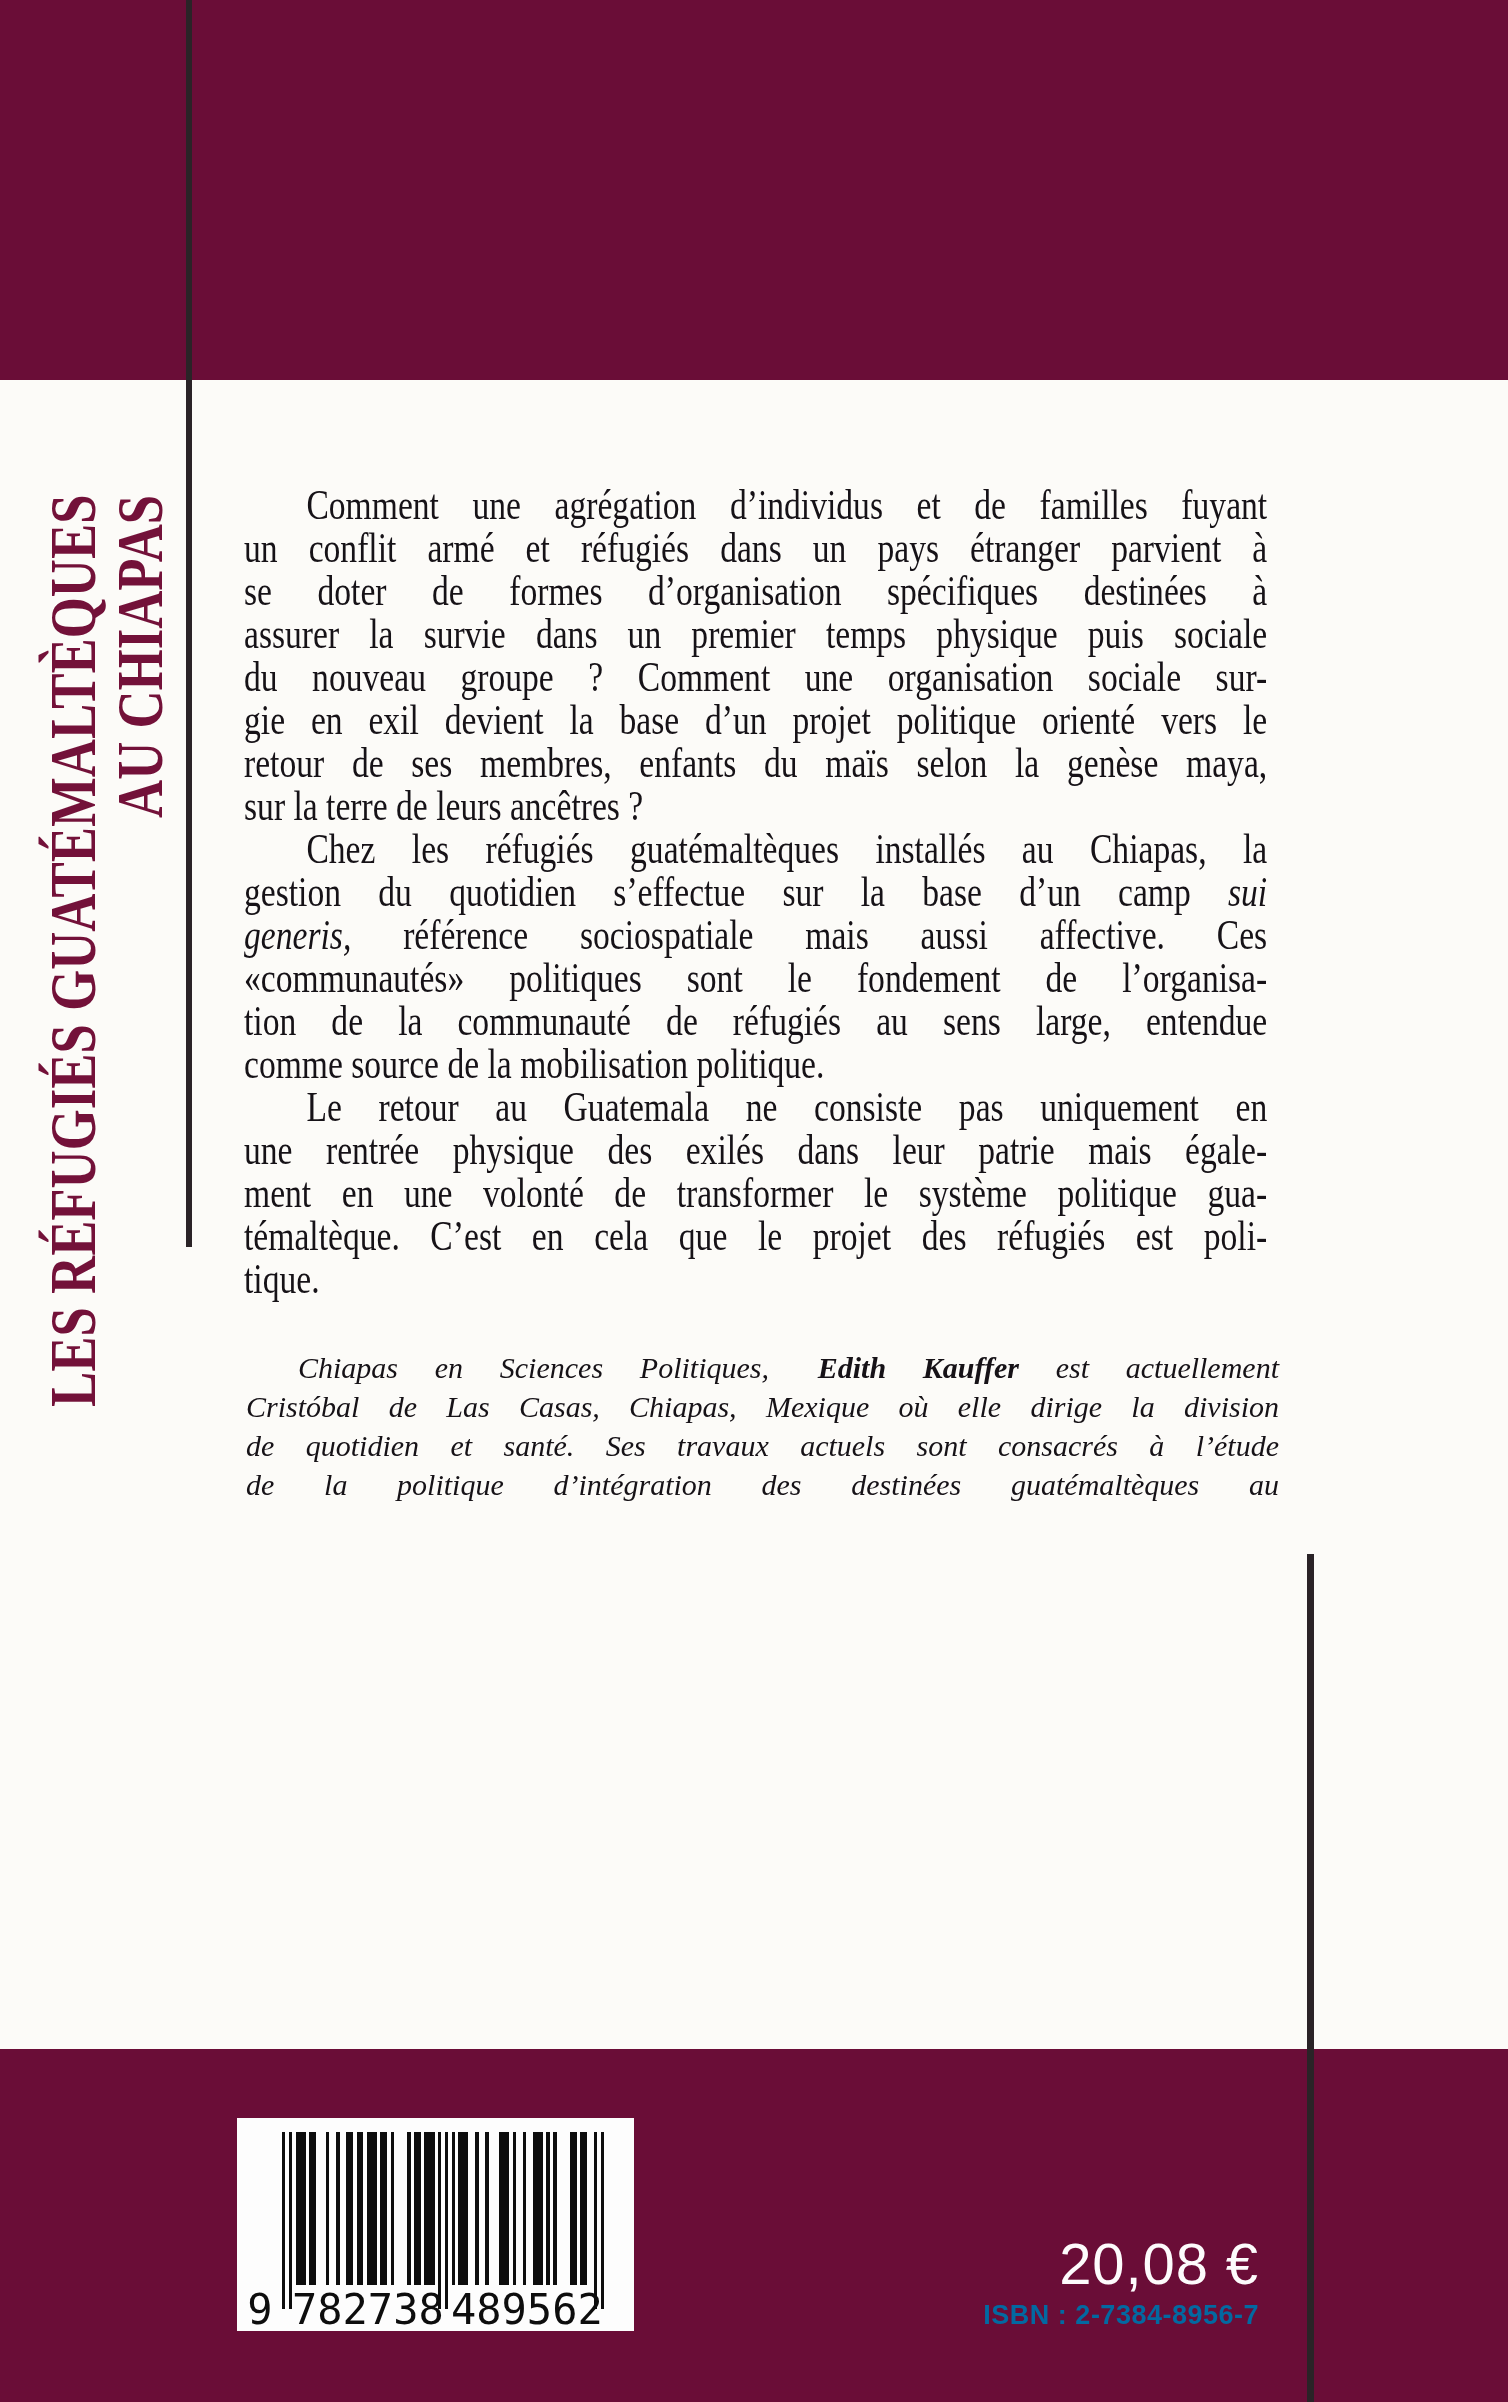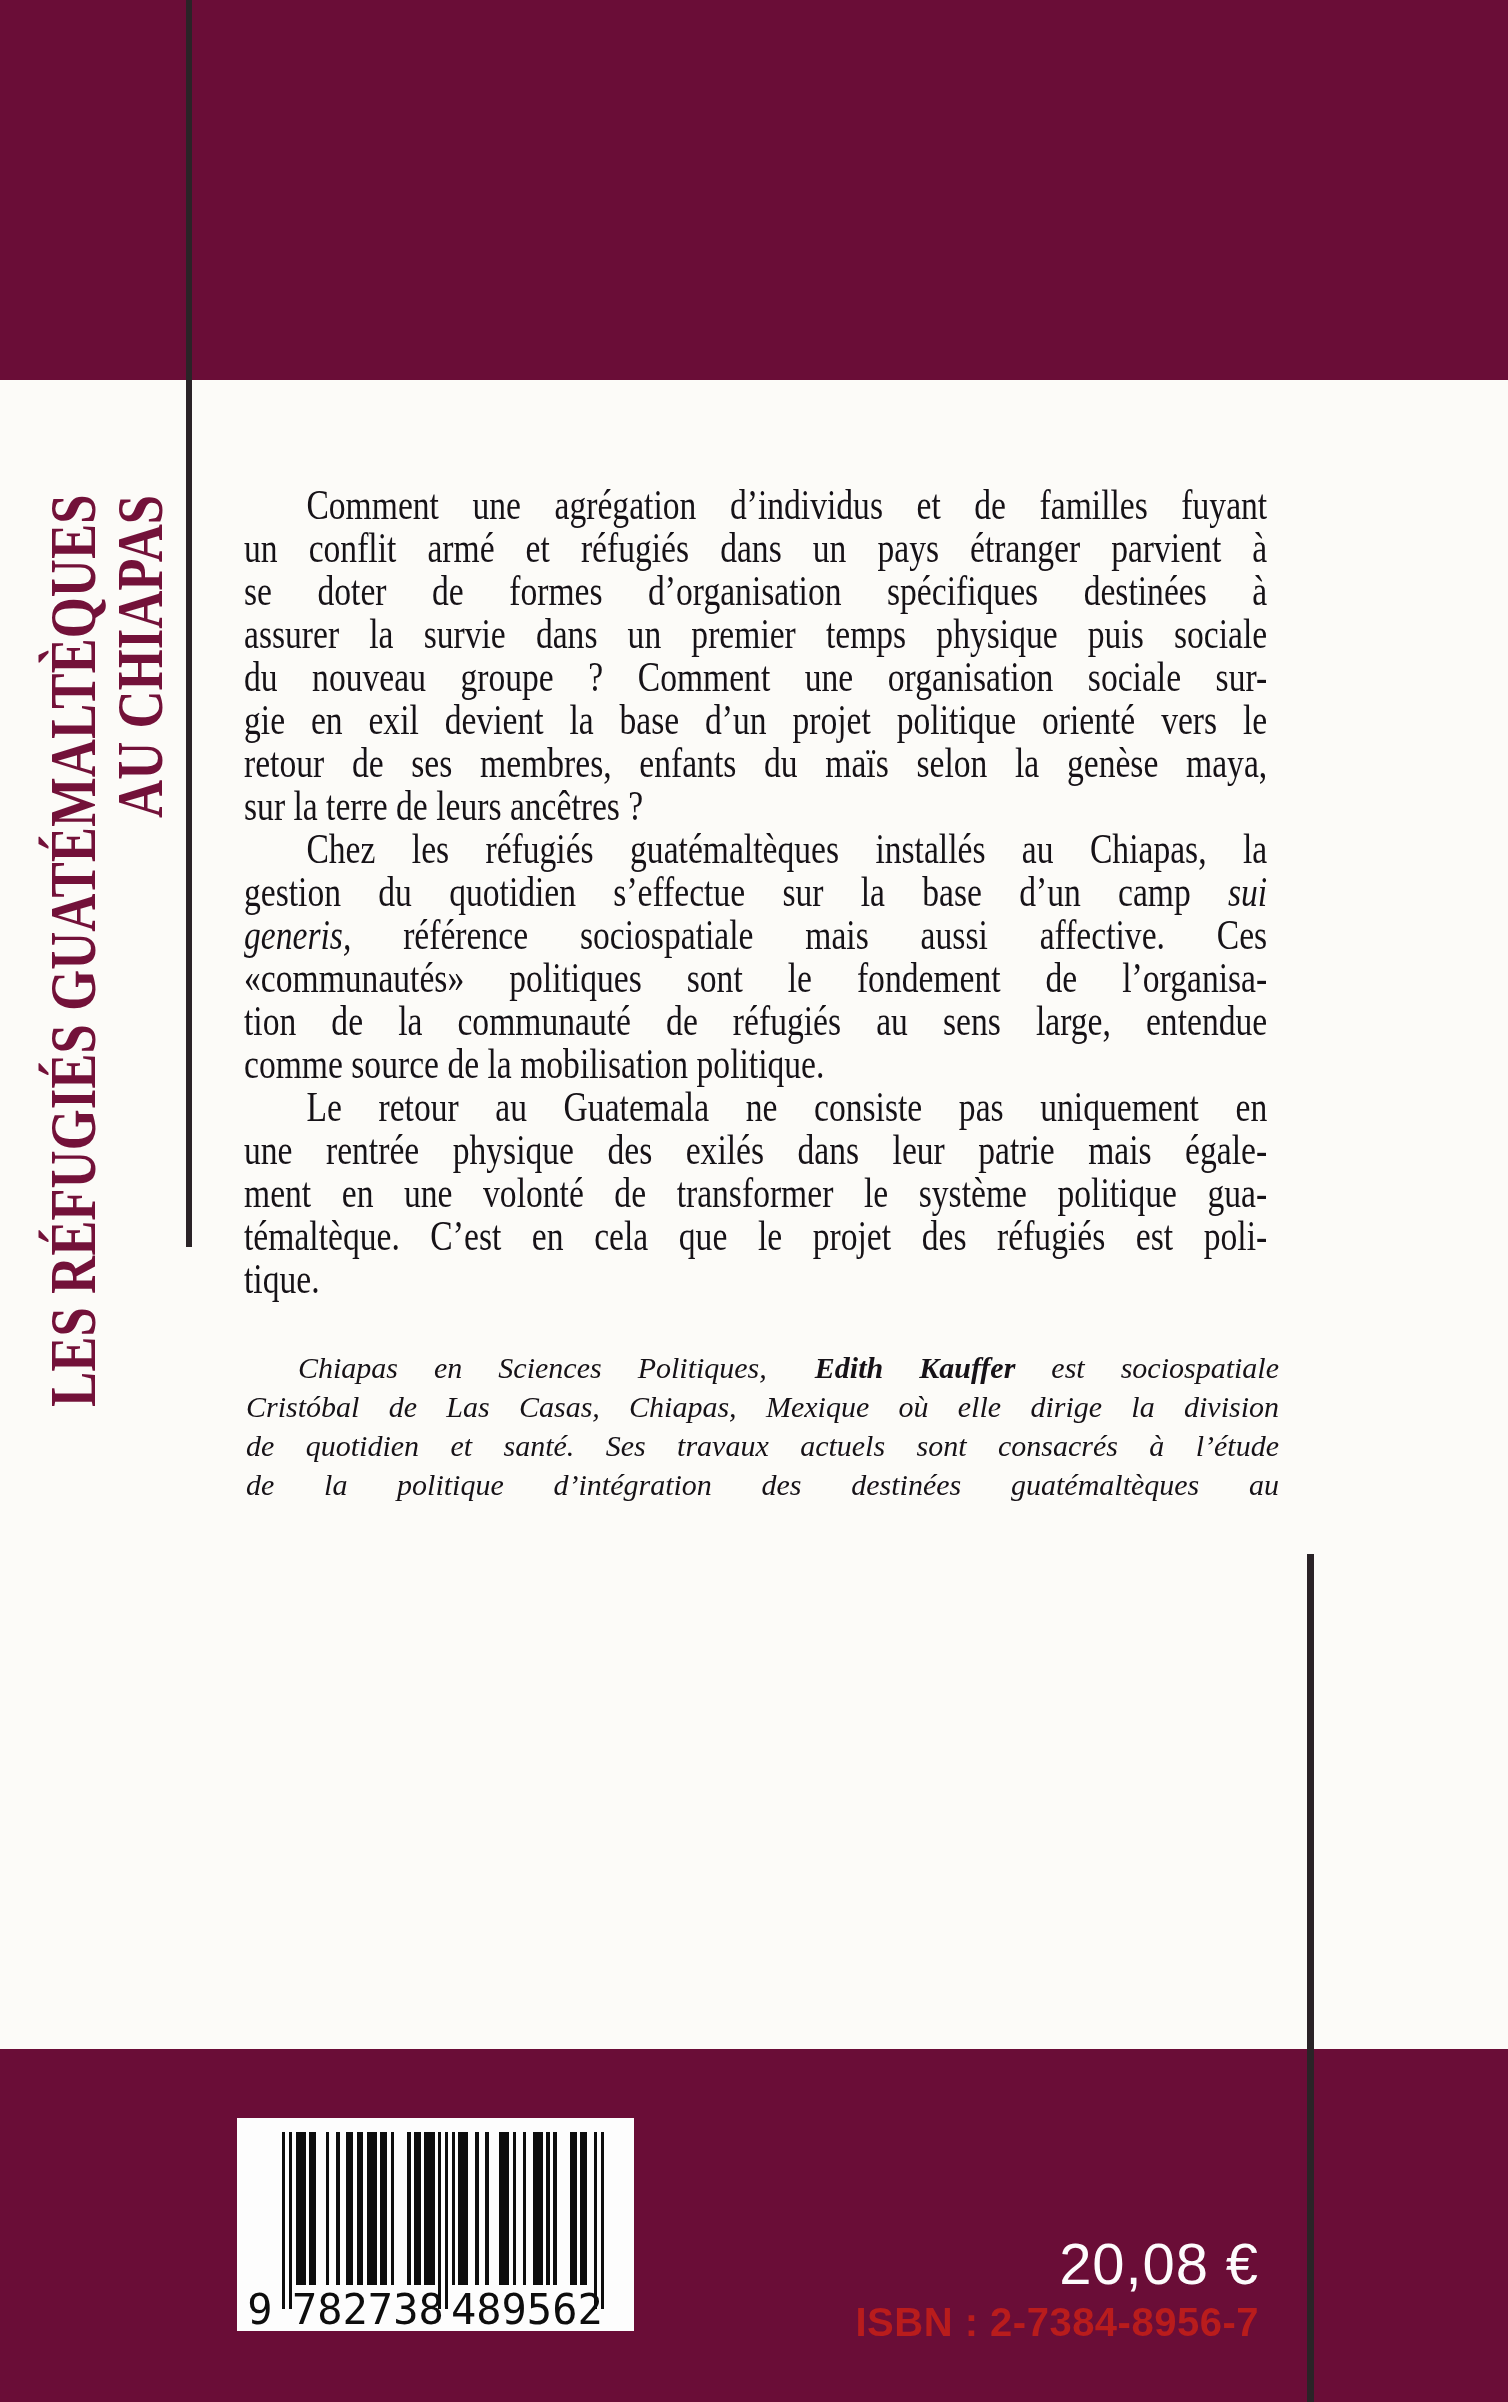--- a/index.html
+++ b/index.html
@@ -38,22 +38,22 @@
   .bc-digit{position:absolute;font-family:"DejaVu Sans Mono",monospace;
             font-size:42px;color:#0d0d0d;top:167px;text-align:center;white-space:nowrap;}
   .bc-lead{left:1.9px;width:42px;}
   .bc-left{left:55px;width:150px;}
   .bc-right{left:214px;width:150px;}
 
   .price{position:absolute;left:852px;width:407px;top:2230px;text-align:right;
          font-family:"Liberation Sans",sans-serif;font-size:58px;color:#fdfbfc;
          letter-spacing:0.9px;}
   .isbn{position:absolute;left:852px;width:407px;top:2300px;text-align:right;
-        font-family:"Liberation Sans",sans-serif;font-size:40px;font-weight:700;
-        color:#b91c1c;letter-spacing:0.5px;}
+        font-family:"Liberation Sans",sans-serif;font-size:27px;font-weight:700;
+        color:#0369a1;letter-spacing:0.5px;}
 </style>
 </head>
 <body>
 
 <div class="page">
 
   <div class="band band-top"></div>
   <div class="band band-bottom"></div>
 
   <div class="spine spine-1">LES RÉFUGIÉS GUATÉMALTÈQUES</div>
@@ -78,21 +78,21 @@
       <div class="line"><span>tion de la communauté de réfugiés au sens large, entendue</span></div>
       <div class="line para-end"><span>comme source de la mobilisation politique.</span></div>
       <div class="line first"><span>Le retour au Guatemala ne consiste pas uniquement en</span></div>
       <div class="line"><span>une rentrée physique des exilés dans leur patrie mais égale-</span></div>
       <div class="line"><span>ment en une volonté de transformer le système politique gua-</span></div>
       <div class="line"><span>témaltèque. C’est en cela que le projet des réfugiés est poli-</span></div>
       <div class="line para-end"><span>tique.</span></div>
     </div>
 
   <div class="bio">
-      <div class="line first"><span>Chiapas en Sciences Politiques, </span><span style="font-weight: bold; margin-left: 12px;">Edith Kauffer</span><span> est sociospatiale</span></div>
+      <div class="line first"><span>Chiapas en Sciences Politiques, </span><span style="font-weight: bold; margin-left: 12px;">Edith Kauffer</span><span> est actuellement</span></div>
       <div class="line"><span>Cristóbal de Las Casas, Chiapas, Mexique où elle dirige la division</span></div>
       <div class="line"><span>de quotidien et santé. Ses travaux actuels sont consacrés à l’étude</span></div>
       <div class="line"><span>de la politique d’intégration des destinées guatémaltèques au</span></div>
     </div>
 
   <div class="barcode-box">
     <div class="bars">
         <div style="width: 3.4px; height: 177px; background: rgb(13, 13, 13);"></div>
         <div style="width: 3.4px; height: 177px; background: transparent;"></div>
         <div style="width: 3.4px; height: 177px; background: rgb(13, 13, 13);"></div>

